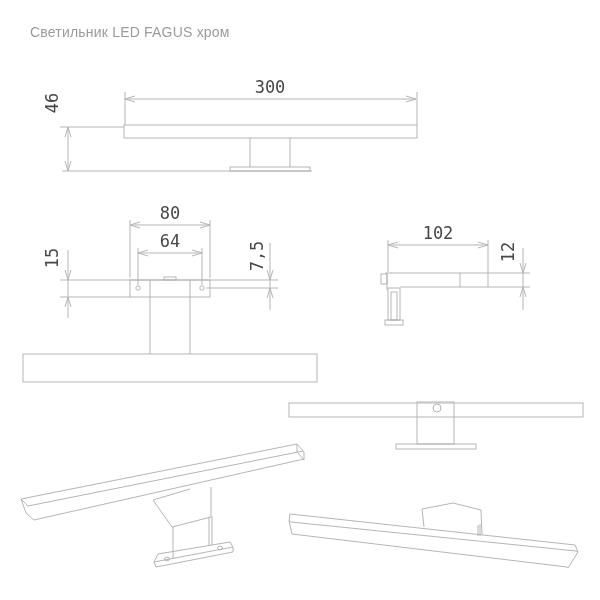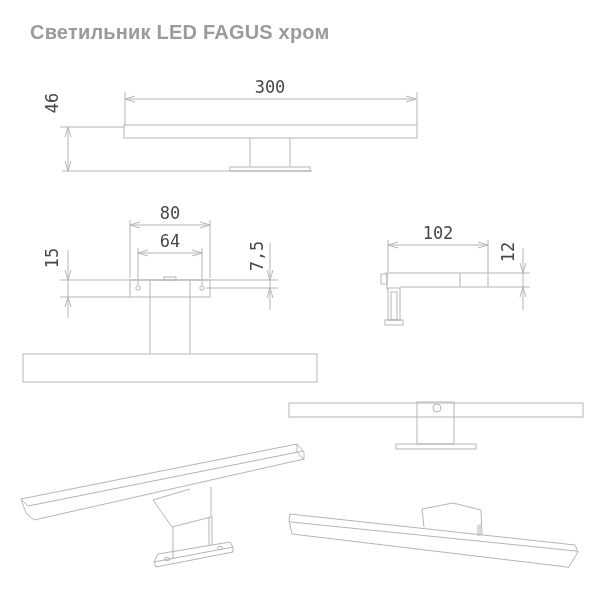--- a/index.html
+++ b/index.html
@@ -1,19 +1,19 @@
 <!DOCTYPE html>
 <html><head>
 <meta charset="utf-8">
 <style>
   html,body{margin:0;padding:0;background:#ffffff;}
   .page{position:relative;width:600px;height:600px;background:#fff;overflow:hidden;
         font-family:"Liberation Sans",sans-serif;}
-  .title{position:absolute;left:30px;top:22px;font-size:20px;line-height:20px;
-         color:#9b9b9b;letter-spacing:0.2px;white-space:nowrap;font-weight:bold;}
+  .title{position:absolute;left:30px;top:22px;font-size:14px;line-height:20px;
+         color:#9b9b9b;letter-spacing:0.2px;white-space:nowrap;}
   svg{position:absolute;left:0;top:0;}
   .ln{stroke:#b5b5b5;stroke-width:1;fill:none;}
   .dim{font-family:"DejaVu Sans Mono","Liberation Mono",monospace;
        font-size:17px;fill:#474747;stroke:none;}
 </style>
 </head>
 <body>
 
 <div class="page">
 

